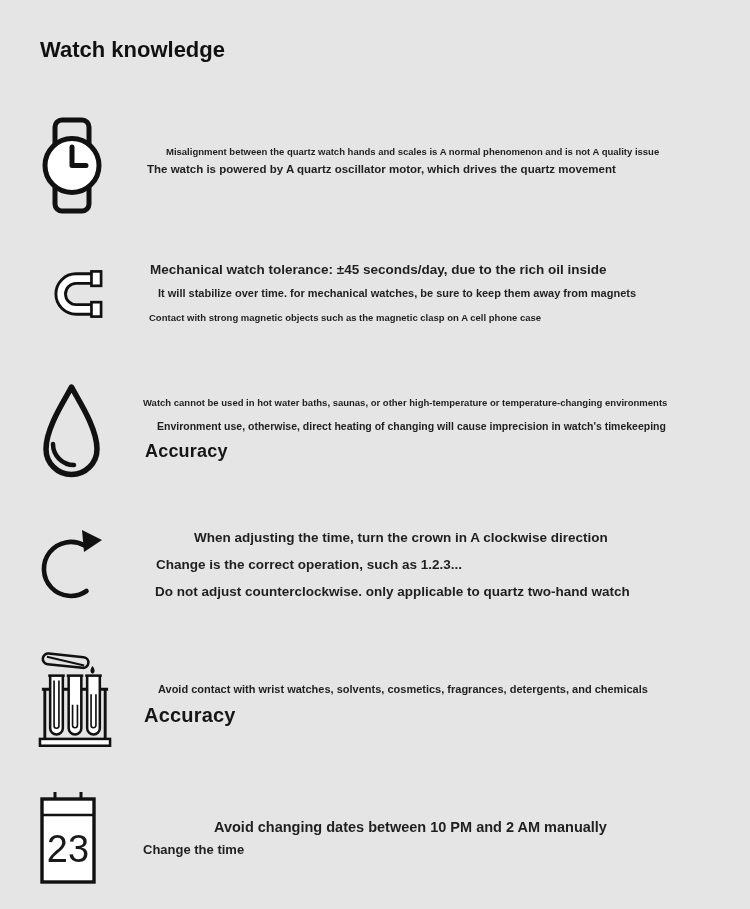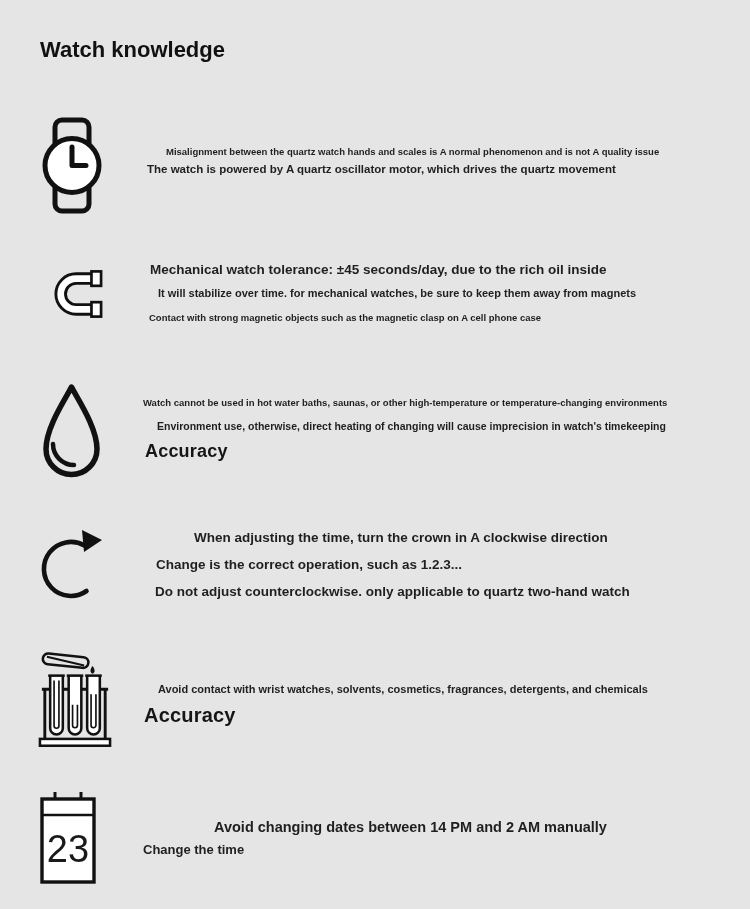--- a/index.html
+++ b/index.html
@@ -88,16 +88,16 @@
 
   <span class="icon" style="left:40px;top:791px">
     <svg width="56" height="93" viewBox="0 0 56 93">
       <line x1="15" y1="1" x2="15" y2="12" stroke="#111" stroke-width="3"></line>
       <line x1="41" y1="1" x2="41" y2="12" stroke="#111" stroke-width="3"></line>
       <rect x="2" y="8" width="52" height="83" fill="#fff" stroke="#111" stroke-width="3.4"></rect>
       <line x1="2" y1="24" x2="54" y2="24" stroke="#111" stroke-width="2.4"></line>
       <text x="28" y="71" text-anchor="middle" font-size="38" font-weight="400" fill="#1a1a1a" font-family="Liberation Sans, sans-serif">23</text>
     </svg>
   </span>
-  <div class="t" style="left:214px;top:819px;font-size:14.5px">Avoid changing dates between 14 PM and 2 AM manually</div>
+  <div class="t" style="left:214px;top:819px;font-size:14.5px">Avoid changing dates between 10 PM and 2 AM manually</div>
   <div class="t" style="left:143px;top:843px;font-size:13px">Change the time</div>
 
 </div>
 
 </body></html>

